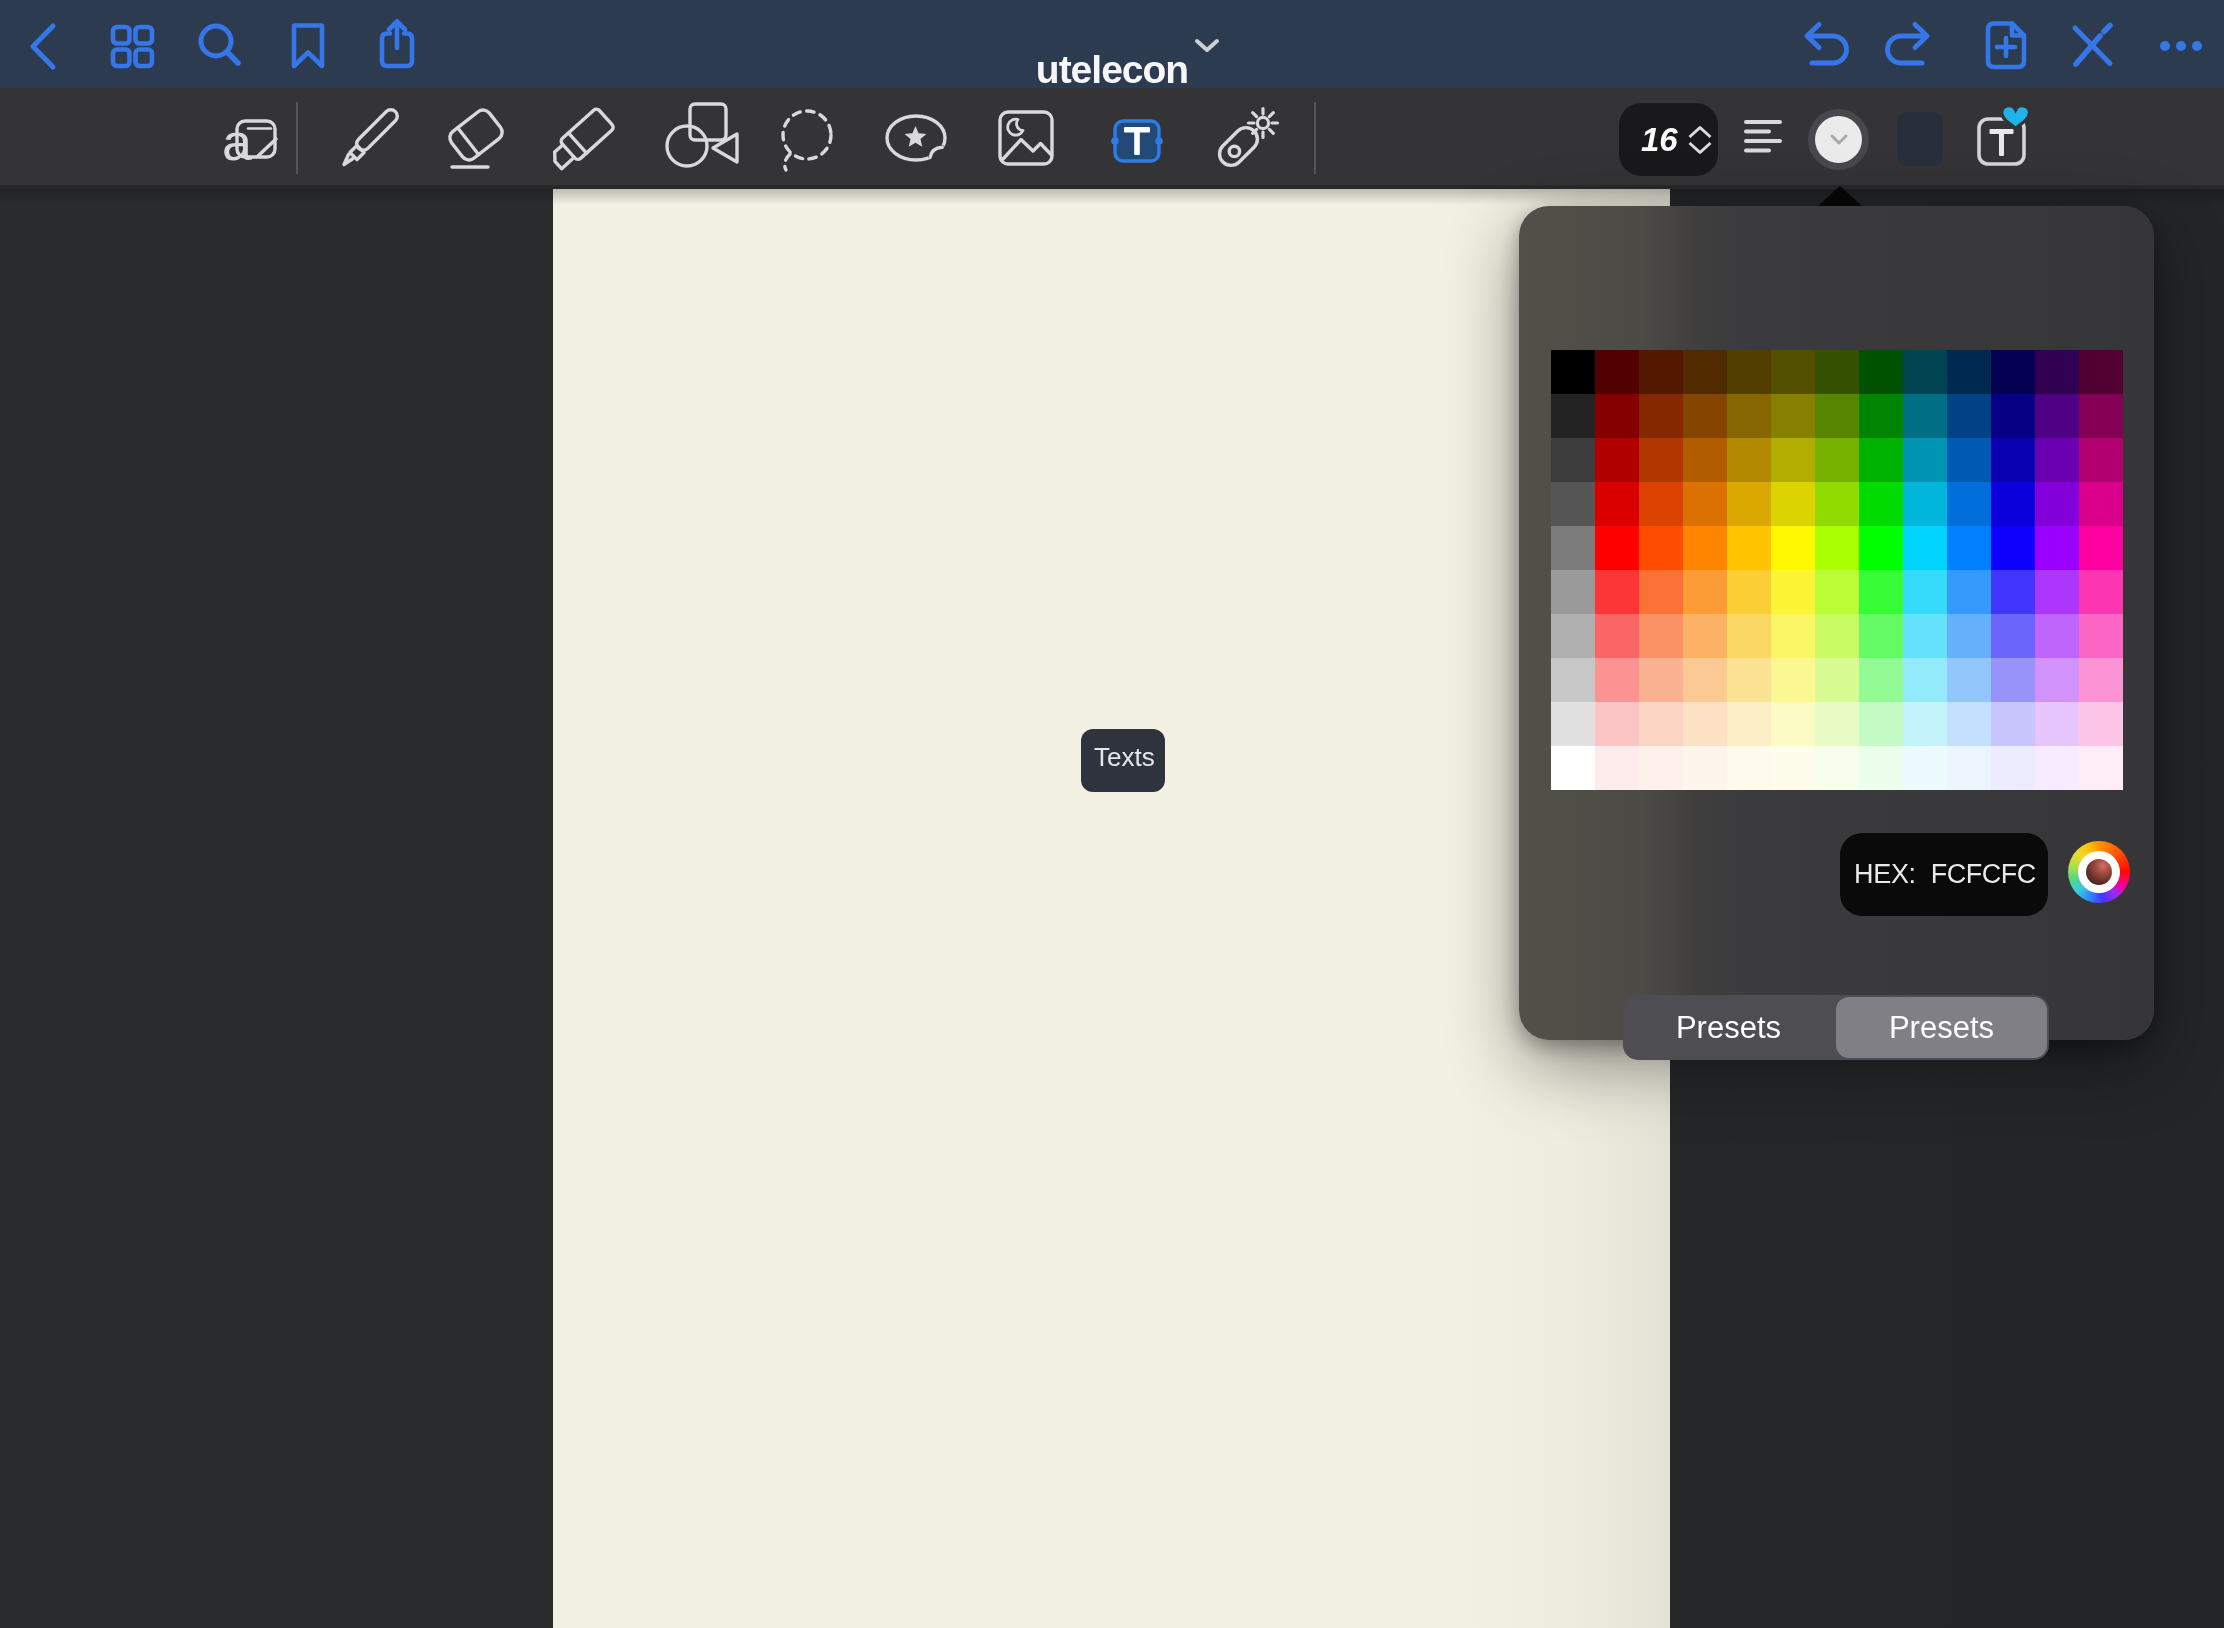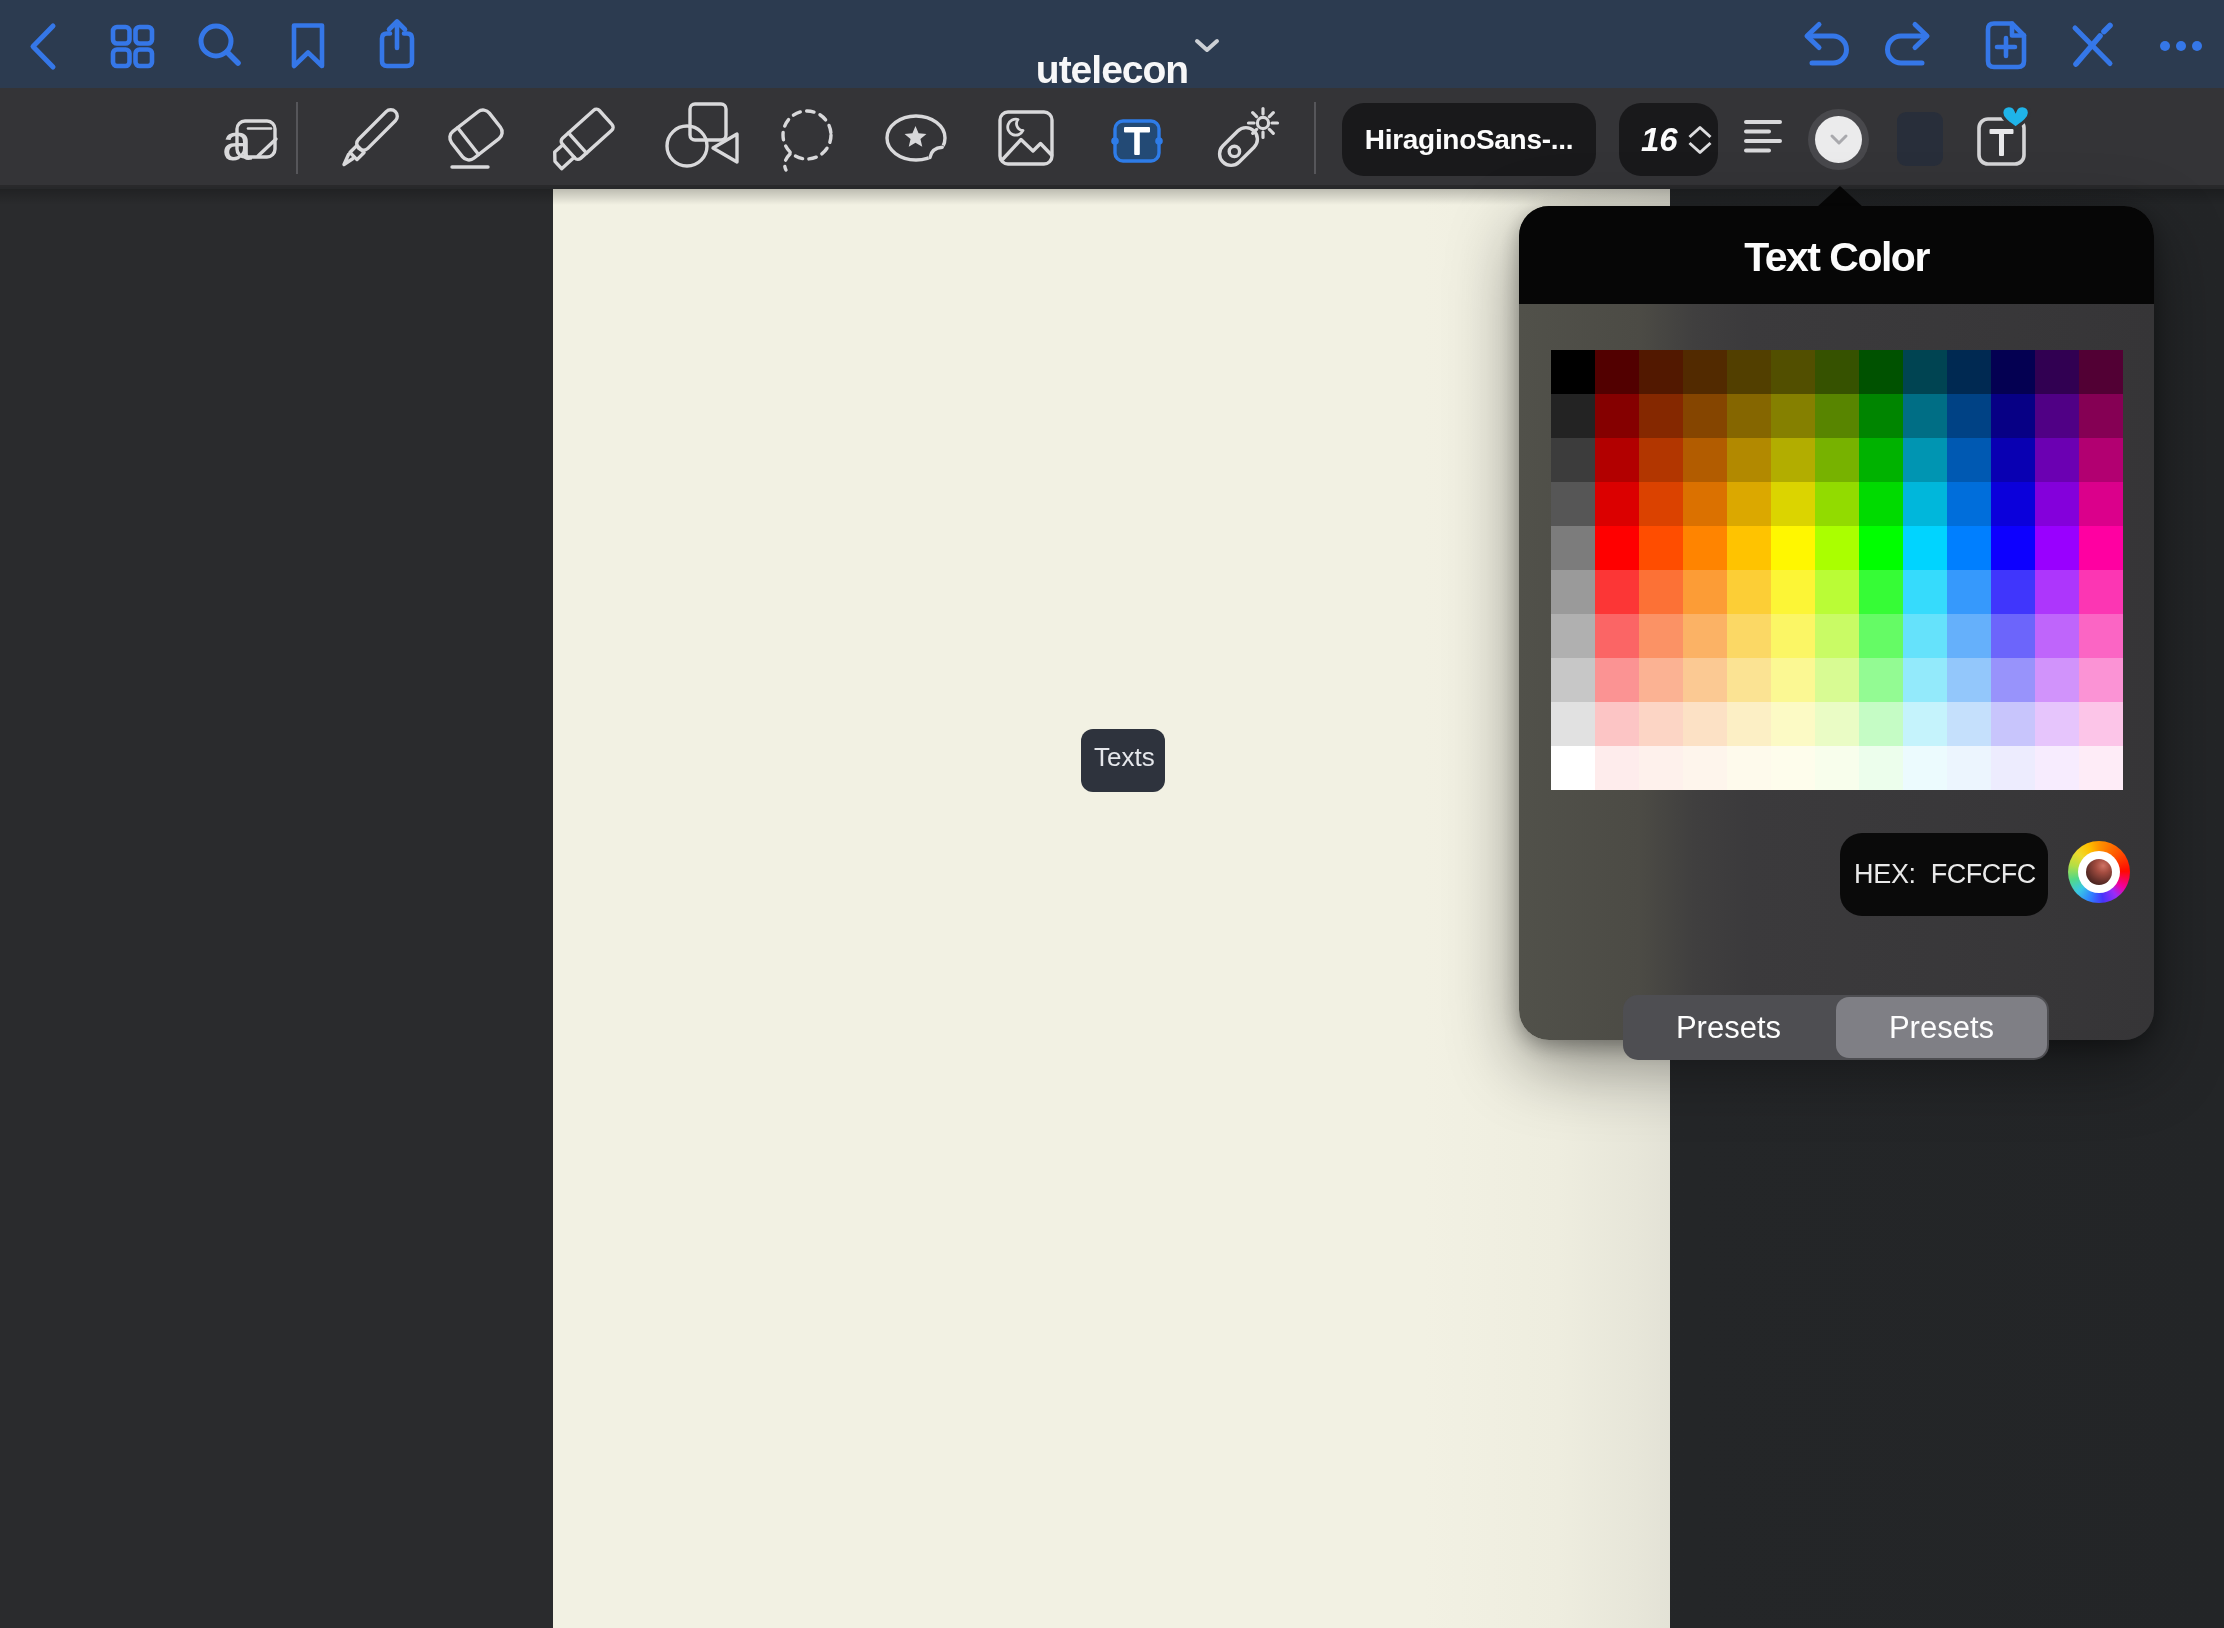--- a/index.html
+++ b/index.html
@@ -152,21 +152,20 @@
     <g stroke-width="3.2">
       <path d="M1263 26 V20.5 M1263 44 V49.5 M1254 35 H1248.5 M1272 35 H1277.5 M1269.4 28.6 L1273.3 24.7 M1256.6 28.6 L1252.7 24.7 M1269.4 41.4 L1273.3 45.3 M1256.6 41.4 L1252.7 45.3"></path>
     </g>
 
     <g stroke-width="4">
       <path d="M1746 34 H1780 M1746 43.5 H1769 M1746 53 H1780 M1746 62.5 H1769"></path>
     </g>
   </svg>
   <div class="sep" style="left:296px;"></div>
   <div class="sep" style="left:1314px;"></div>
-  <div class="pill" style="left:1342px;width:254px;justify-content:center;font-size:28px;font-weight:600;letter-spacing:-0.3px;">HiraginoSans-...</div>
   <div class="pill" style="left:1619px;width:99px;font-style:italic;">
     <span style="margin-left:22px;font-size:33px;font-weight:600;">16</span>
     <svg style="margin-left:7px" width="30" height="30" viewBox="0 0 30 30" fill="none" stroke="#dcdcde" stroke-width="3" stroke-linejoin="round">
       <path d="M4.5 12 L15 2.5 L25.5 12"></path>
       <path d="M4.5 18 L15 27.5 L25.5 18"></path>
     </svg>
   </div>
 
   <div class="abs" style="left:1808px;top:109px;width:61px;height:61px;border-radius:50%;background:#48484c;"></div>
   <div class="abs" style="left:1815px;top:116px;width:47px;height:47px;border-radius:50%;background:#ebebec;"></div>
@@ -179,21 +178,20 @@
     <rect x="11" y="23" width="45" height="45" rx="9" stroke="#d4d4d6" stroke-width="3.6"></rect>
     <g fill="#e8e8ea" stroke="none">
         <rect x="21.5" y="33" width="24" height="5" rx="1"></rect>
         <rect x="31" y="33" width="5" height="27" rx="1"></rect>
       </g>
     <path d="M53 12 c-4.6 0-7.6 3.2-8.5 5.2 c-0.9-2-3.9-5.2-8.5-5.2 c-5.2 0-8.8 4.2-8.8 8.8 c0 7.8 9.4 13.6 17.3 19.4 c7.9-5.8 17.3-11.6 17.3-19.4 c0-4.6-3.6-8.8-8.8-8.8 Z" fill="#1fb4e9" stroke="#343437" stroke-width="4" transform="translate(12,0) scale(0.80)"></path>
   </svg>
 
   <div id="poparrow"></div>
   <div id="pop">
-    <div id="poptitle">Text Color</div>
     <div id="grid">
         <i style="background:#000000"></i>
         <i style="background:#520000"></i>
         <i style="background:#521800"></i>
         <i style="background:#522a00"></i>
         <i style="background:#523f00"></i>
         <i style="background:#524f00"></i>
         <i style="background:#365200"></i>
         <i style="background:#005200"></i>
         <i style="background:#004452"></i>

